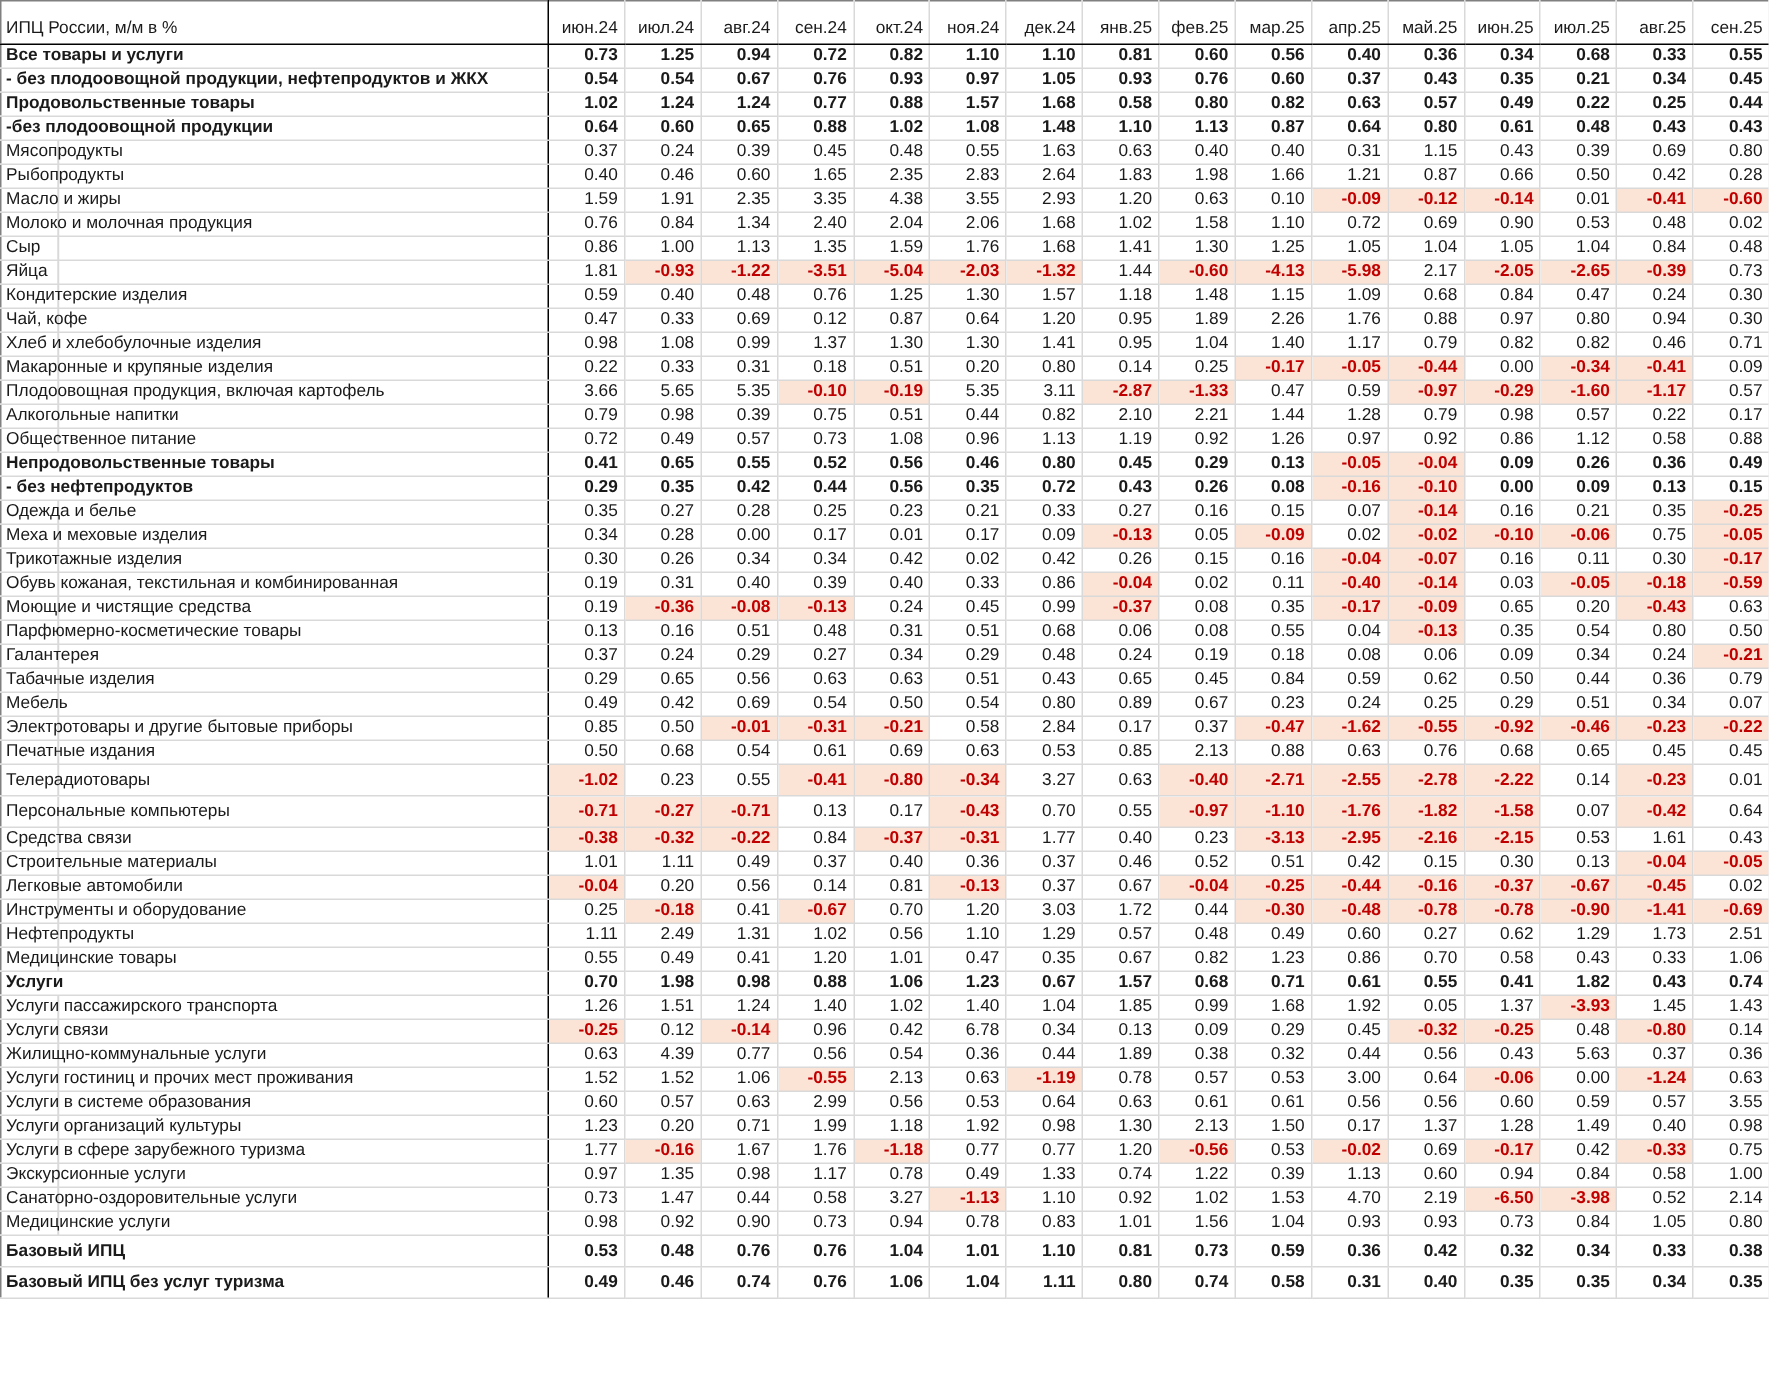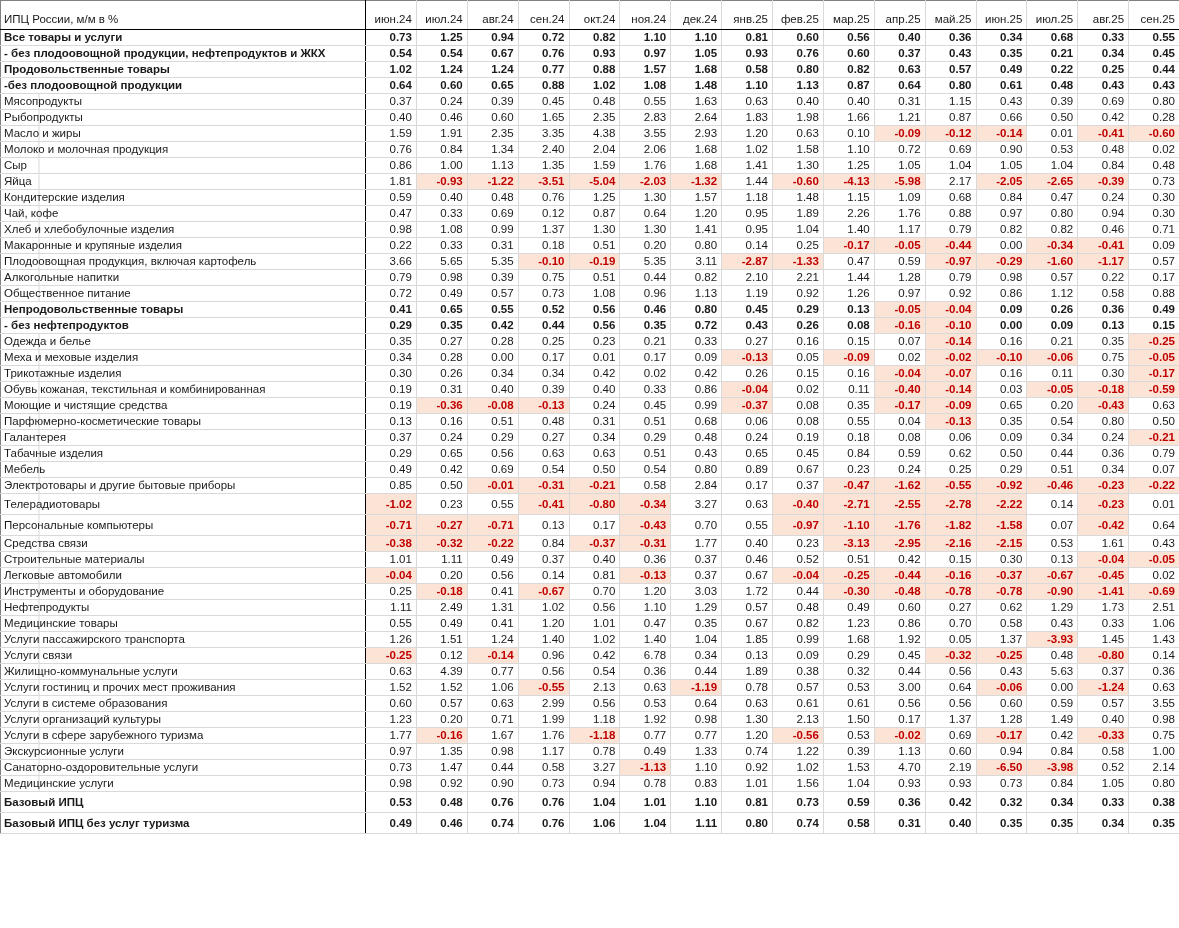--- a/index.html
+++ b/index.html
@@ -593,20 +593,39 @@
         <td class="num">0.17</td>
         <td class="num">0.37</td>
         <td class="num neg">-0.47</td>
         <td class="num neg">-1.62</td>
         <td class="num neg">-0.55</td>
         <td class="num neg">-0.92</td>
         <td class="num neg">-0.46</td>
         <td class="num neg">-0.23</td>
         <td class="num neg">-0.22</td>
       </tr>
+      <tr class="">
+        <td class="lbl ind2">Печатные издания</td>
+        <td class="num">0.50</td>
+        <td class="num">0.68</td>
+        <td class="num">0.54</td>
+        <td class="num">0.61</td>
+        <td class="num">0.69</td>
+        <td class="num">0.63</td>
+        <td class="num">0.53</td>
+        <td class="num">0.85</td>
+        <td class="num">2.13</td>
+        <td class="num">0.88</td>
+        <td class="num">0.63</td>
+        <td class="num">0.76</td>
+        <td class="num">0.68</td>
+        <td class="num">0.65</td>
+        <td class="num">0.45</td>
+        <td class="num">0.45</td>
+      </tr>
       <tr class="tall">
         <td class="lbl ind2">Телерадиотовары</td>
         <td class="num neg">-1.02</td>
         <td class="num">0.23</td>
         <td class="num">0.55</td>
         <td class="num neg">-0.41</td>
         <td class="num neg">-0.80</td>
         <td class="num neg">-0.34</td>
         <td class="num">3.27</td>
         <td class="num">0.63</td>
@@ -745,20 +764,39 @@
         <td class="num">0.67</td>
         <td class="num">0.82</td>
         <td class="num">1.23</td>
         <td class="num">0.86</td>
         <td class="num">0.70</td>
         <td class="num">0.58</td>
         <td class="num">0.43</td>
         <td class="num">0.33</td>
         <td class="num">1.06</td>
       </tr>
+      <tr class="bold ">
+        <td class="lbl ind1">Услуги</td>
+        <td class="num">0.70</td>
+        <td class="num">1.98</td>
+        <td class="num">0.98</td>
+        <td class="num">0.88</td>
+        <td class="num">1.06</td>
+        <td class="num">1.23</td>
+        <td class="num">0.67</td>
+        <td class="num">1.57</td>
+        <td class="num">0.68</td>
+        <td class="num">0.71</td>
+        <td class="num">0.61</td>
+        <td class="num">0.55</td>
+        <td class="num">0.41</td>
+        <td class="num">1.82</td>
+        <td class="num">0.43</td>
+        <td class="num">0.74</td>
+      </tr>
       <tr class="">
         <td class="lbl ind2">Услуги пассажирского транспорта</td>
         <td class="num">1.26</td>
         <td class="num">1.51</td>
         <td class="num">1.24</td>
         <td class="num">1.40</td>
         <td class="num">1.02</td>
         <td class="num">1.40</td>
         <td class="num">1.04</td>
         <td class="num">1.85</td>

